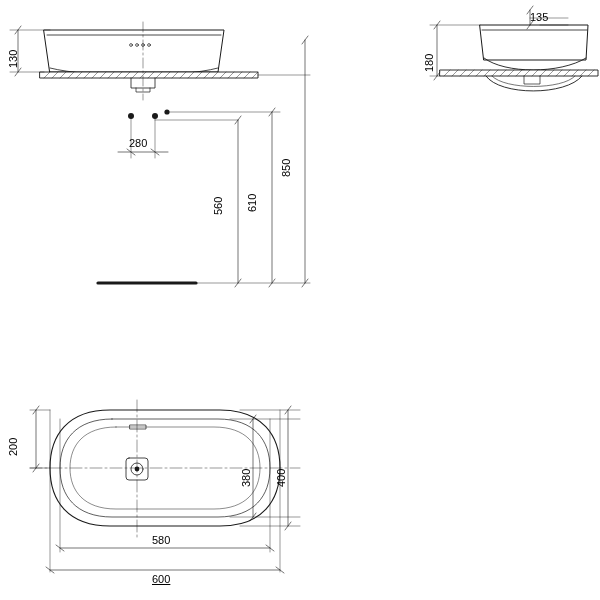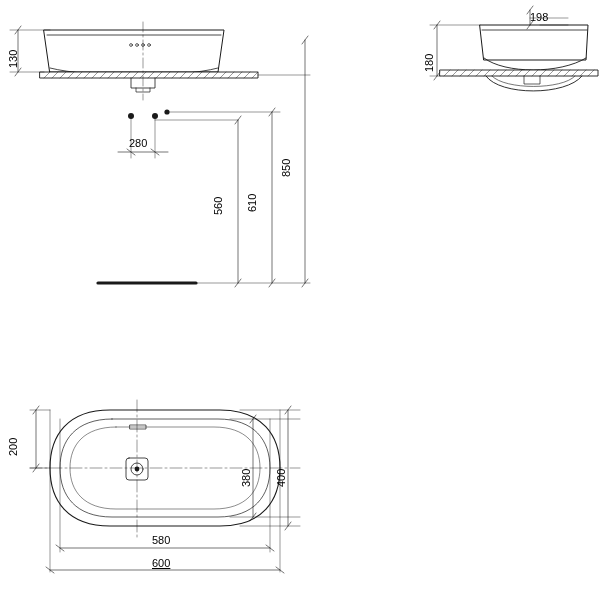--- a/index.html
+++ b/index.html
@@ -273,25 +273,25 @@
 <div class="dim-label vert" style="left:8px; top:68px;">130</div>
 
 <div class="dim-label" style="left:129px; top:138px;">280</div>
 
 <div class="dim-label vert" style="left:213px; top:215px;">560</div>
 
 <div class="dim-label vert" style="left:247px; top:212px;">610</div>
 
 <div class="dim-label vert" style="left:281px; top:177px;">850</div>
 
-<div class="dim-label" style="left:530px; top:12px;">198</div>
+<div class="dim-label" style="left:530px; top:12px;">135</div>
 
 <div class="dim-label vert" style="left:424px; top:72px;">180</div>
 
 <div class="dim-label vert" style="left:8px; top:456px;">200</div>
 
 <div class="dim-label vert" style="left:241px; top:487px;">380</div>
 
 <div class="dim-label vert" style="left:276px; top:487px;">400</div>
 
 <div class="dim-label" style="left:152px; top:535px;text-align:right;">580</div>
 
-<div class="dim-label" style="left:152px; top:558px;text-decoration:underline;">600</div>
+<div class="dim-label" style="left:152px; top:574px;text-decoration:underline;">600</div>
 
 </body></html>

